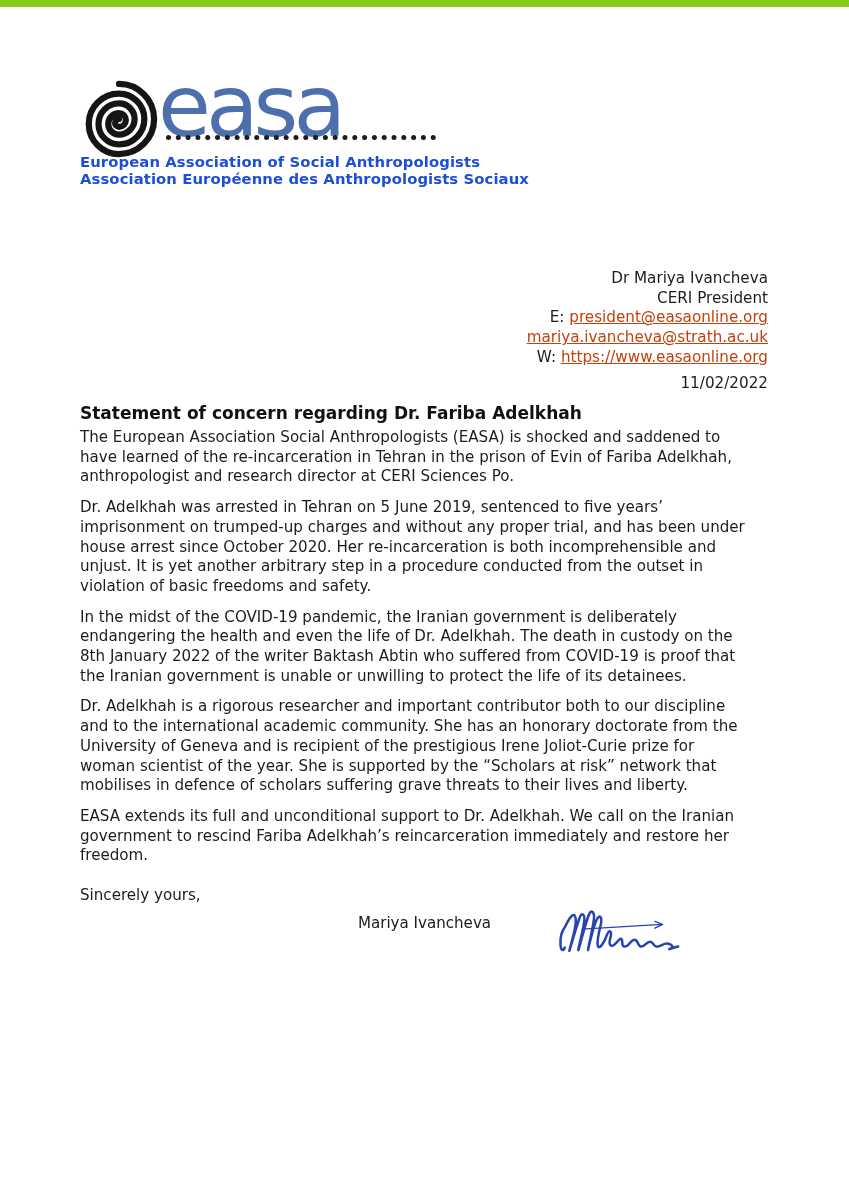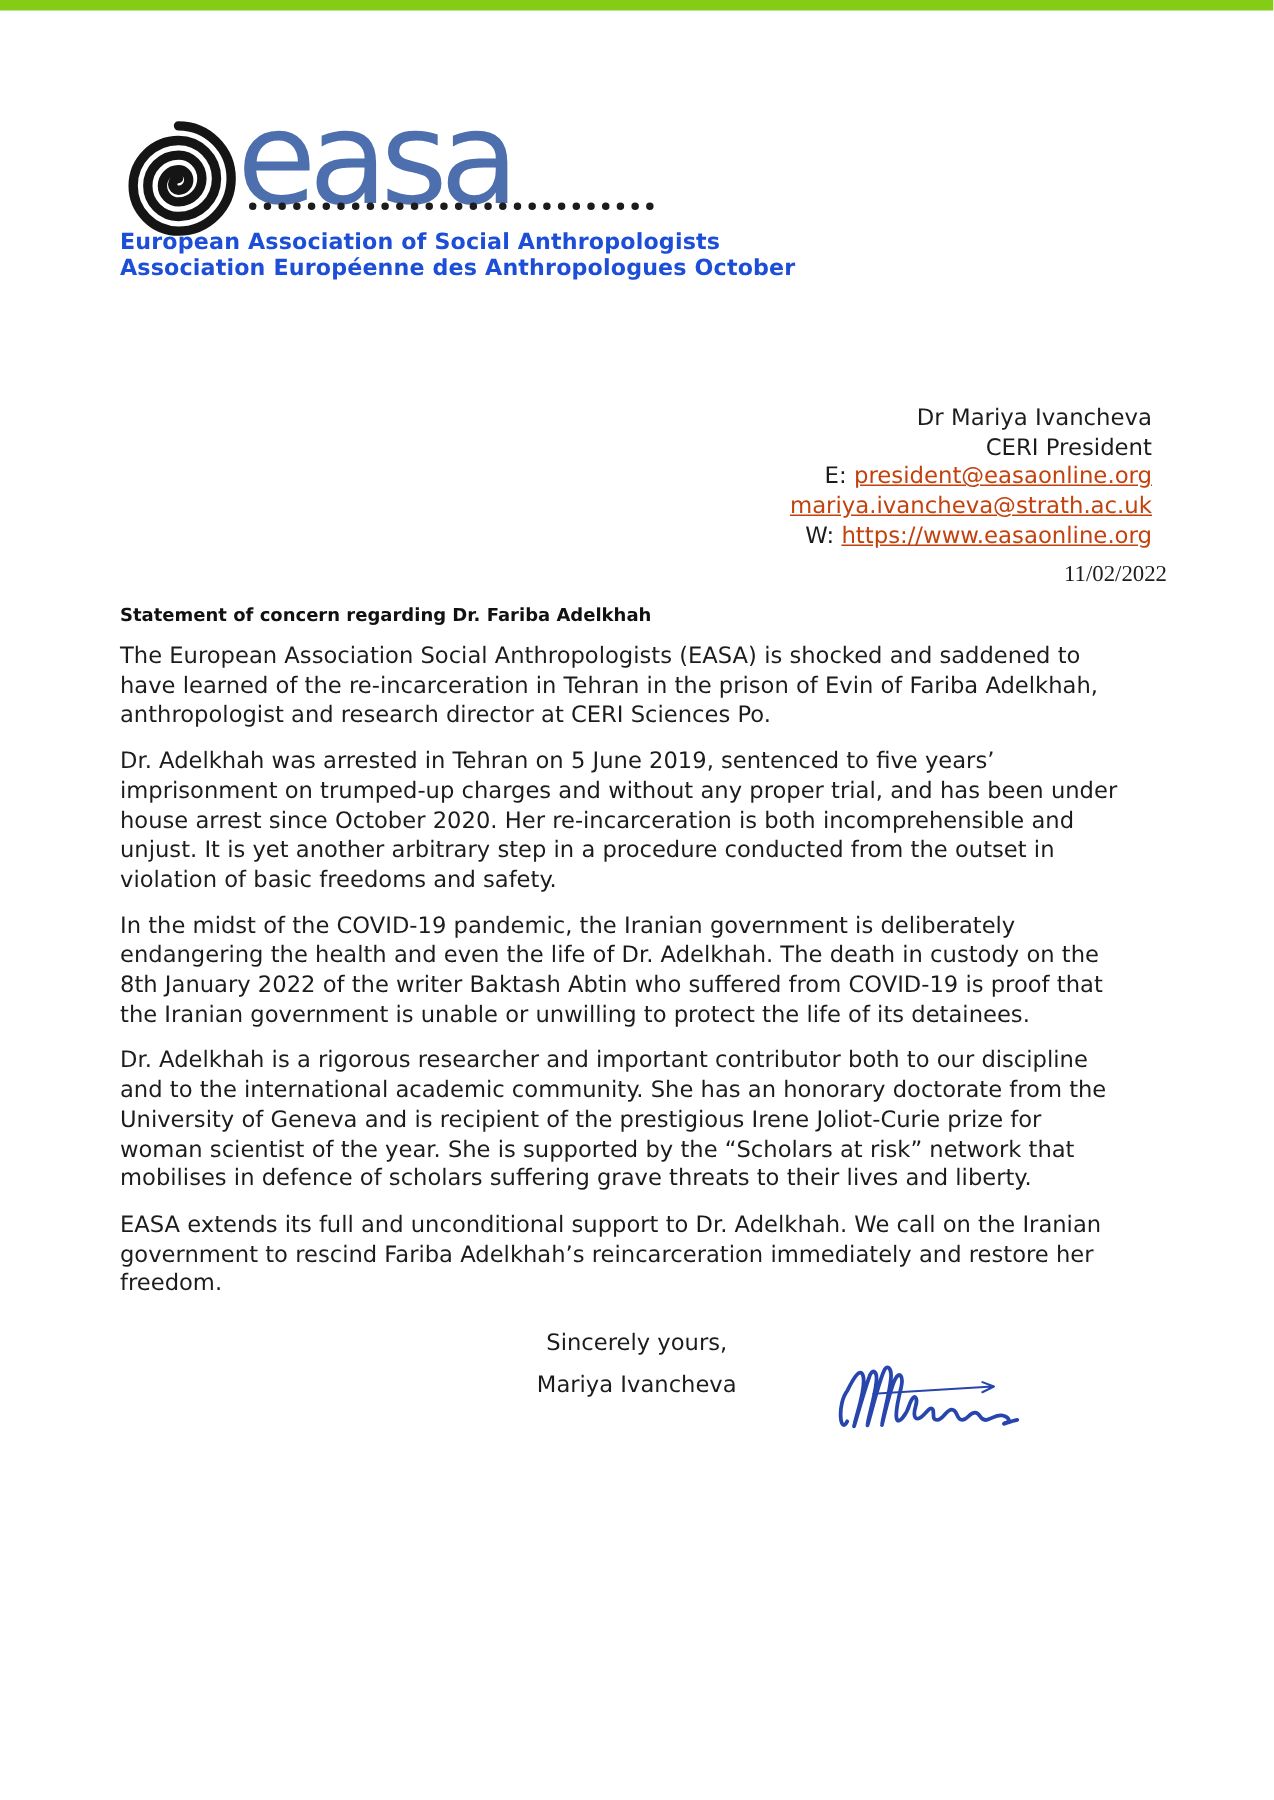--- a/index.html
+++ b/index.html
@@ -27,48 +27,48 @@
   .tagline.en{top:146px;}
   .tagline.fr{top:163px;}
   
   .contact{
     position:absolute;right:81px;top:262px;
     text-align:right;font-size:15.2px;line-height:19.7px;
   }
   .contact a, .lnk{
     color:#c2410c;text-decoration:underline;cursor:pointer;
   }
-  .date{position:absolute;right:71px;top:367px;font-size:15.2px;font-family:Liberation Serif, serif;}
+  .date{position:absolute;right:81px;top:367px;font-size:15.2px;}
   
   .heading{
     position:absolute;left:80px;top:396px;
-    font-size:12px;font-weight:bold;color:#111;
+    font-size:17px;font-weight:bold;color:#111;
   }
   .body{
     position:absolute;left:80px;top:421px;width:689px;
     font-size:15.1px;line-height:19.7px;text-align:left;
   }
   .body p{margin:0 17px 11px 0;}
-  .closing{ text-align:center;margin-top:20px; }
+  .closing{ text-align:left;margin-top:20px; }
   .signatory{ text-align:center;margin-top:8px; }
   
   .signature{position:absolute;left:552px;top:896px;width:138px;height:62px;}
 </style>
 </head>
 <body>
 
 <div class="page">
 
   <svg class="spiral" viewBox="0 0 80 84" aria-hidden="true">
     <path d="M40,6 A36,36 0 0 1 40,78 A31,31 0 0 1 40,16 A26,26 0 0 1 40,68 A21,21 0 0 1 40,26 A16,16 0 0 1 40,58 A11,11 0 0 1 40,36 A7,7 0 0 1 40,50 A4,4 0 0 1 40,42" fill="none" stroke="#151515" stroke-width="6.4" stroke-linecap="round"></path>
   </svg>
   <div class="wordmark">easa</div>
   <div class="dotline"></div>
   <div class="tagline en">European Association of Social Anthropologists</div>
-  <div class="tagline fr">Association Européenne des Anthropologues October</div>
+  <div class="tagline fr">Association Européenne des Anthropologists Sociaux</div>
 
   <div class="contact">
     <div>Dr Mariya Ivancheva</div>
     <div>CERI President</div>
     <div><span>E: </span><a class="lnk">president@easaonline.org</a></div>
     <div><a class="lnk">mariya.ivancheva@strath.ac.uk</a></div>
     <div><span>W: </span><a class="lnk">https://www.easaonline.org</a></div>
   </div>
   <div class="date">11/02/2022</div>
 

